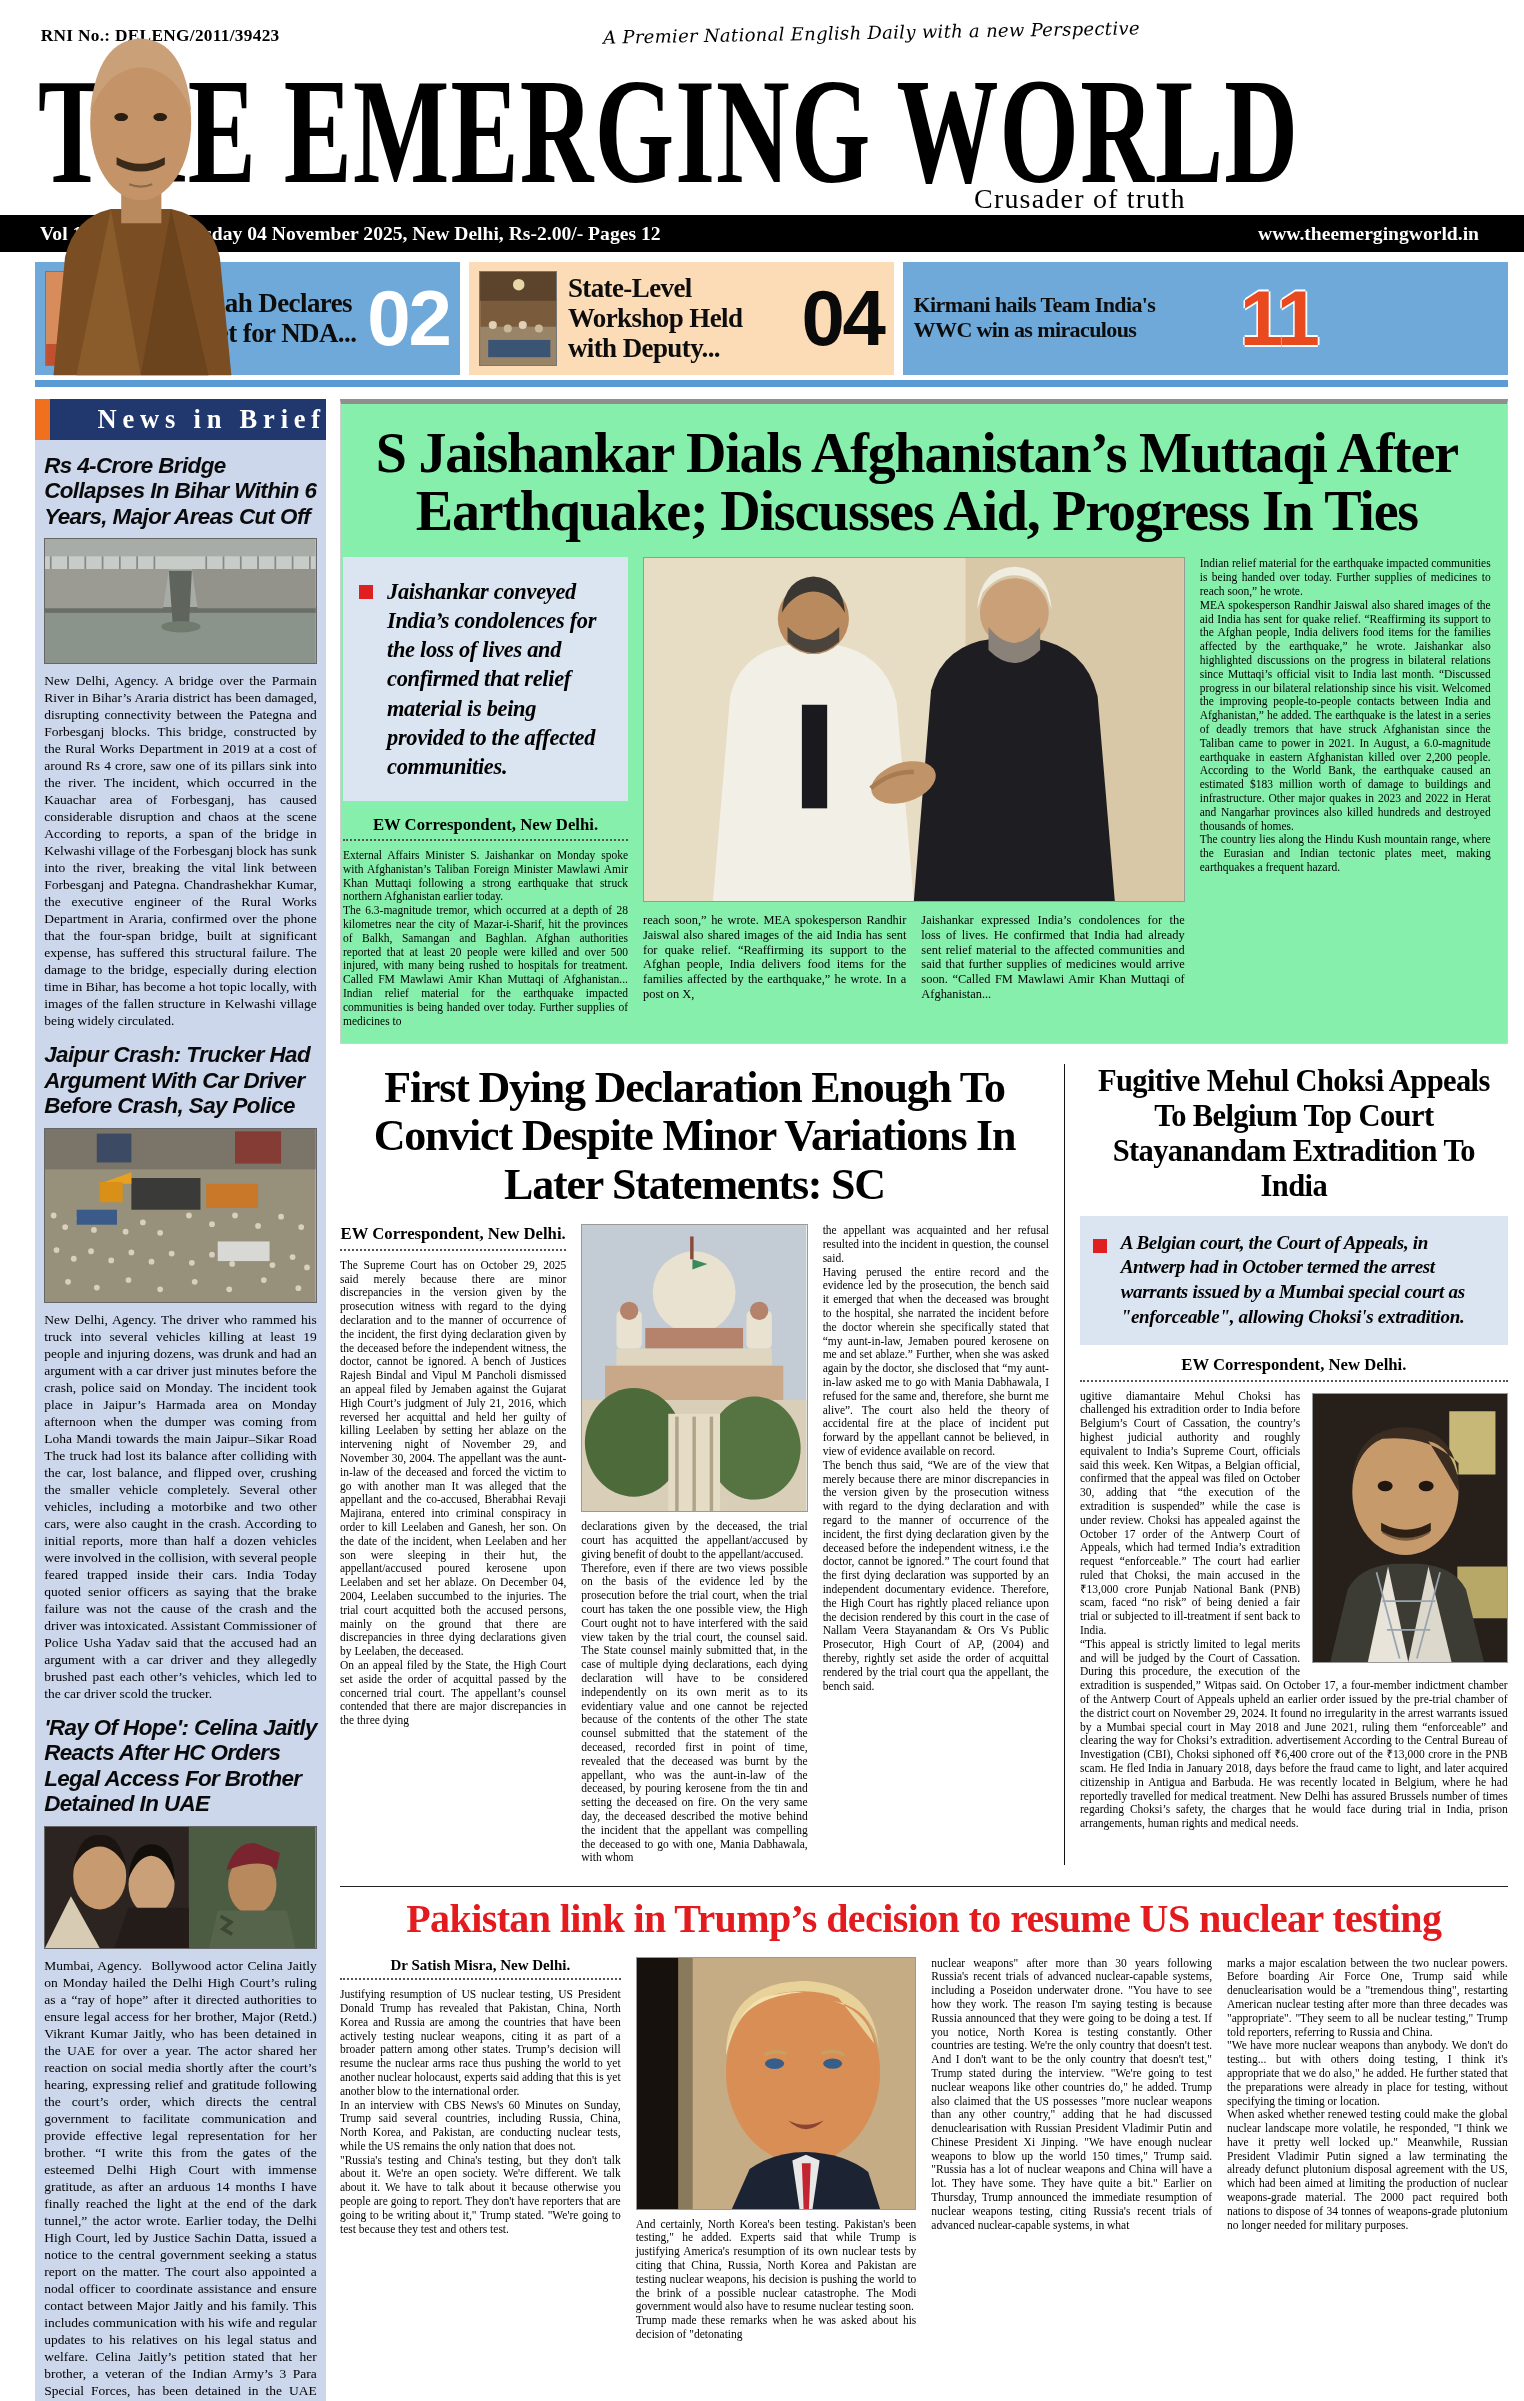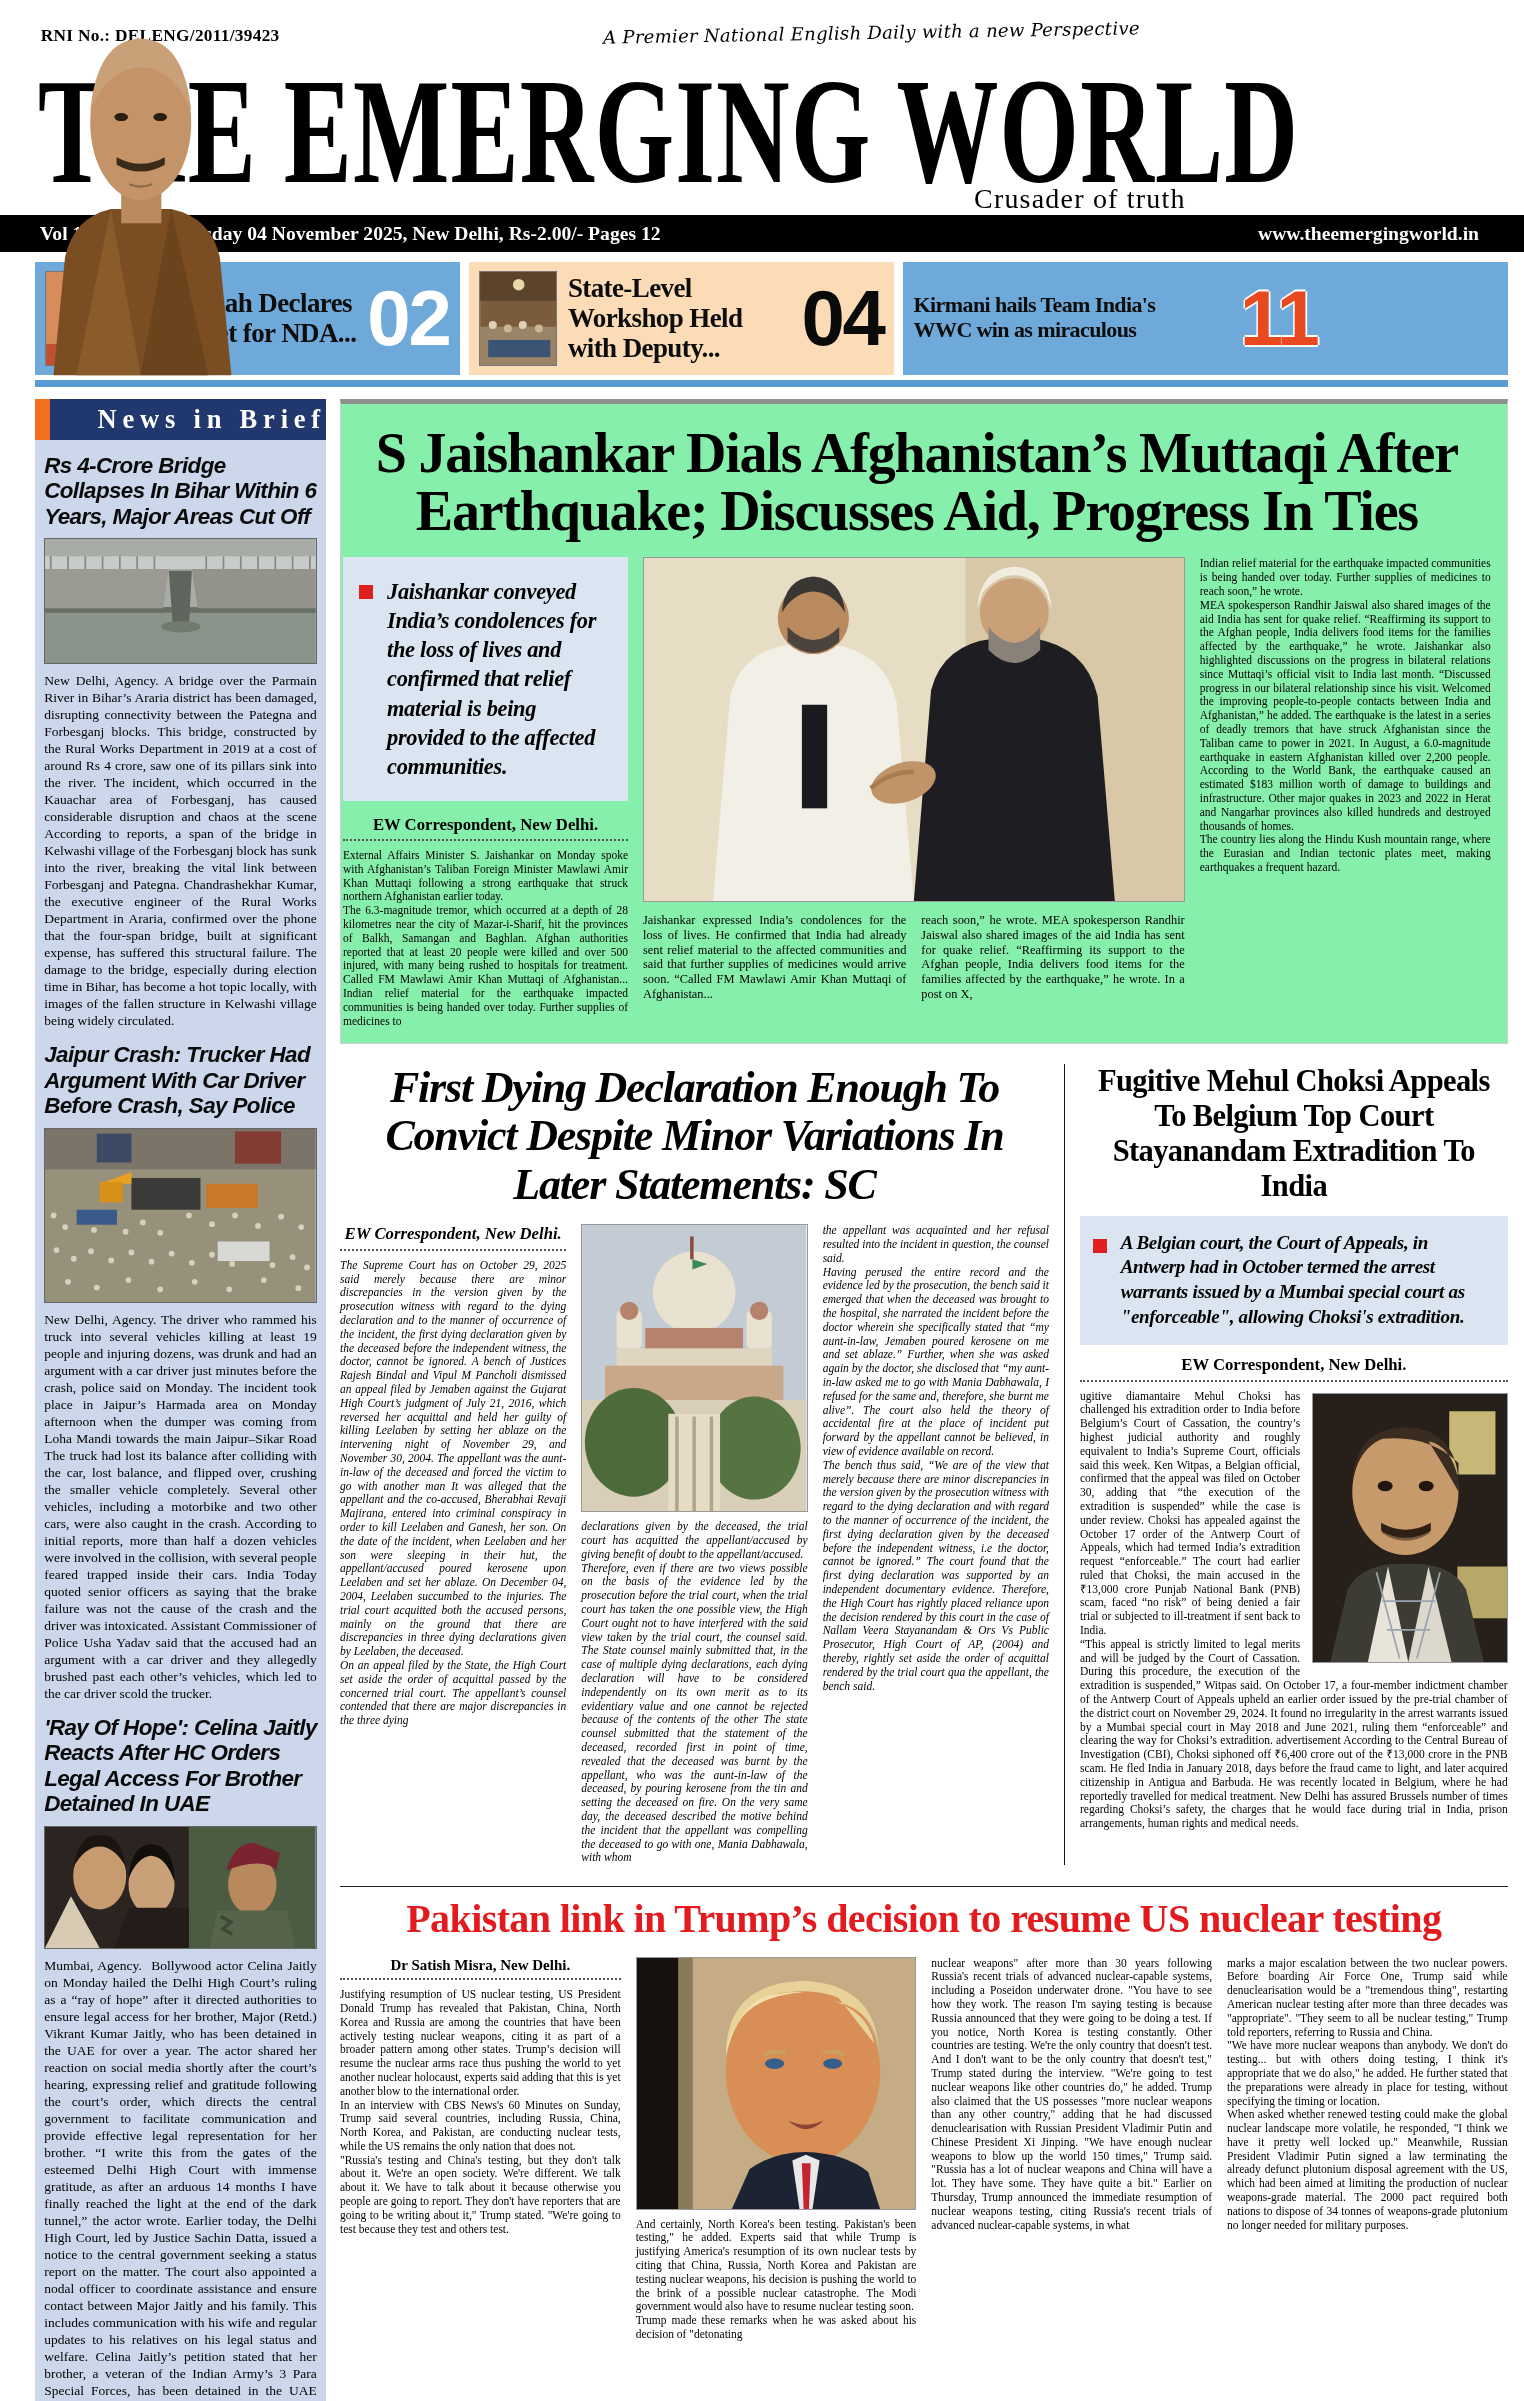--- a/index.html
+++ b/index.html
@@ -59,21 +59,21 @@
   .lead-headline { text-align:center; font-size:56px; font-weight:bold; line-height:1.04; letter-spacing:-1.2px; margin:5.8px 0 17.3px 0; }
   .lead-grid { display:grid; grid-template-columns:285px 1fr 291px; gap:15px; }
   .lead-left .byline { margin-top:14px; }
   .lead-photo { width:100%; height:345px; border:1.2px solid #999; display:block; }
   .lead-under { display:flex; gap:15px; margin-top:10.4px; }
   .lead-under > div { flex:1; }
   .lead-under .art-body { font-size:12.4px; }
 
   
   .row2 { display:flex; margin-top:19.6px; }
-  .sc-article { width:62%; padding-right:15px;font-style:italic; }
+  .sc-article { width:62%; padding-right:15px; }
   .sc-headline { text-align:center; font-size:44px; font-weight:bold; line-height:1.1; letter-spacing:-1.2px; margin-bottom:15px; }
   .sc-grid { display:grid; grid-template-columns:repeat(3,1fr); gap:15px; }
   .sc-photo { width:100%; height:288px; border:1.2px solid #999; margin-bottom:8px; display:block; }
   .choksi-article { width:38%; border-left:1.7px solid #111; padding-left:15px; }
   .choksi-headline { text-align:center; font-size:30.5px; font-weight:bold; line-height:1.15; letter-spacing:-0.6px; margin-bottom:11.5px; }
   .choksi-article .quote-text { font-size:19px; }
   .choksi-article .quote-box { padding:15px 12.7px; }
   .choksi-byline { margin-top:10.4px; }
   .choksi-photo { float:right; width:196px; height:270px; margin:3.5px 0 5.8px 11.5px; border:1.2px solid #999; }
 
@@ -305,22 +305,22 @@
                 <rect x="275" y="255" width="44" height="180" fill="#1a1a1e"></rect>
                 <path d="M470,596 L500,230 Q520,150 610,140 L680,140 Q770,155 790,240 L820,596 Z" fill="#1d1d22"></path>
                 <circle cx="645" cy="95" r="60" fill="#caa078"></circle>
                 <path d="M580,90 Q585,18 645,15 Q705,18 710,90 L700,60 Q675,30 645,30 Q615,30 590,60 Z" fill="#f0ece0"></path>
                 <path d="M600,120 Q645,175 690,120 L690,160 Q645,205 600,160Z" fill="#8a8278"></path>
                 <ellipse cx="452" cy="390" rx="58" ry="34" fill="#c09468" transform="rotate(-18 452 390)"></ellipse>
                 <path d="M395,400 Q430,370 470,372" stroke="#a87c50" stroke-width="8" fill="none"></path>
               </svg>
             </div>
             <div class="lead-under">
+              <div class="art-body pre">reach soon,” he wrote. MEA spokesperson Randhir Jaiswal also shared images of the aid India has sent for quake relief. “Reaffirming its support to the Afghan people, India delivers food items for the families affected by the earthquake,” he wrote. In a post on X,</div>
               <div class="art-body pre">Jaishankar expressed India’s condolences for the loss of lives. He confirmed that India had already sent relief material to the affected communities and said that further supplies of medicines would arrive soon. “Called FM Mawlawi Amir Khan Muttaqi of Afghanistan...</div>
-              <div class="art-body pre">reach soon,” he wrote. MEA spokesperson Randhir Jaiswal also shared images of the aid India has sent for quake relief. “Reaffirming its support to the Afghan people, India delivers food items for the families affected by the earthquake,” he wrote. In a post on X,</div>
             </div>
           </div>
           <div class="lead-right">
             <div class="art-body pre">Indian relief material for the earthquake impacted communities is being handed over today. Further supplies of medicines to reach soon,” he wrote.
 MEA spokesperson Randhir Jaiswal also shared images of the aid India has sent for quake relief. “Reaffirming its support to the Afghan people, India delivers food items for the families affected by the earthquake,” he wrote. Jaishankar also highlighted discussions on the progress in bilateral relations since Muttaqi’s official visit to India last month. “Discussed progress in our bilateral relationship since his visit. Welcomed the improving people-to-people contacts between India and Afghanistan,” he added. The earthquake is the latest in a series of deadly tremors that have struck Afghanistan since the Taliban came to power in 2021. In August, a 6.0-magnitude earthquake in eastern Afghanistan killed over 2,200 people. According to the World Bank, the earthquake caused an estimated $183 million worth of damage to buildings and infrastructure. Other major quakes in 2023 and 2022 in Herat and Nangarhar provinces also killed hundreds and destroyed thousands of homes.
 The country lies along the Hindu Kush mountain range, where the Eurasian and Indian tectonic plates meet, making earthquakes a frequent hazard.</div>
           </div>
         </div>
       </article>
 

